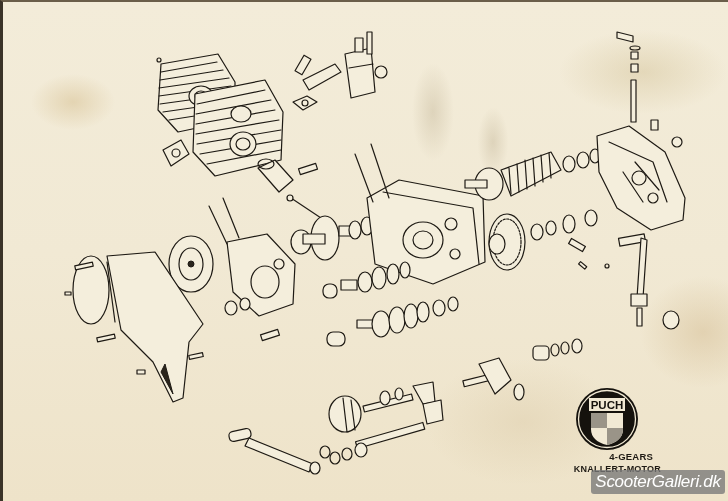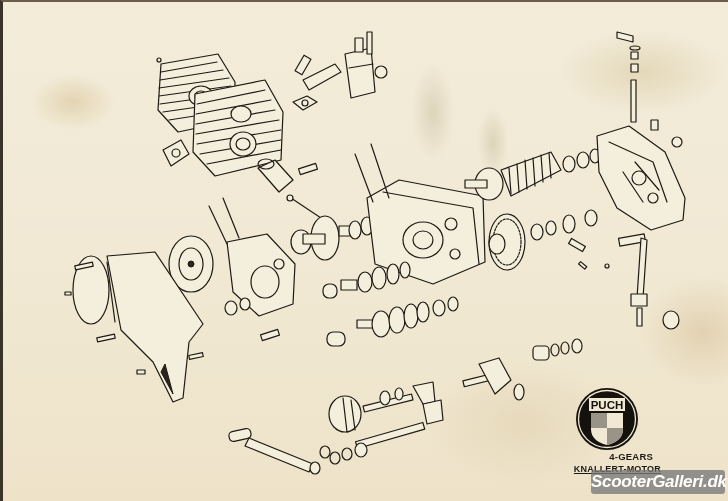--- a/index.html
+++ b/index.html
@@ -29,26 +29,26 @@
   .ink-f { fill: #f4eedc; stroke: #1e1a14; stroke-width: 1.2; stroke-linejoin: round; }
   .ink-d { fill: #2a251c; stroke: #1e1a14; stroke-width: 1; }
   .brand {
     position: absolute; left: 572px; top: 385px; width: 64px; height: 64px;
   }
   .caption {
     position: absolute; left: 560px; width: 140px; text-align: right;
     color: #1e1a14; font-size: 9.5px; font-weight: bold; letter-spacing: 0.2px;
   }
   .cap1 { top: 449px; left: 570px; width: 80px; }
-  .cap2 { top: 462px; left: 562px; width: 96px; font-size: 9px; text-decoration: underline; }
+  .cap2 { top: 462px; left: 562px; width: 96px; font-size: 9px; }
   .watermark {
     position: absolute; left: 588px; top: 468px; width: 134px; height: 24px;
     background: rgba(120,120,120,0.78);
     border-radius: 3px;
-    color: #ffffff; font-size: 17px; font-weight: bold; font-style: italic;
+    color: #ffffff; font-size: 17px; font-weight: normal; font-style: italic;
     line-height: 24px; text-align: center; letter-spacing: -0.3px;
   }
 </style>
 </head>
 <body>
 
 <div class="sheet">
 
   <svg class="diagram" width="728" height="501" viewBox="0 0 728 501">
 

